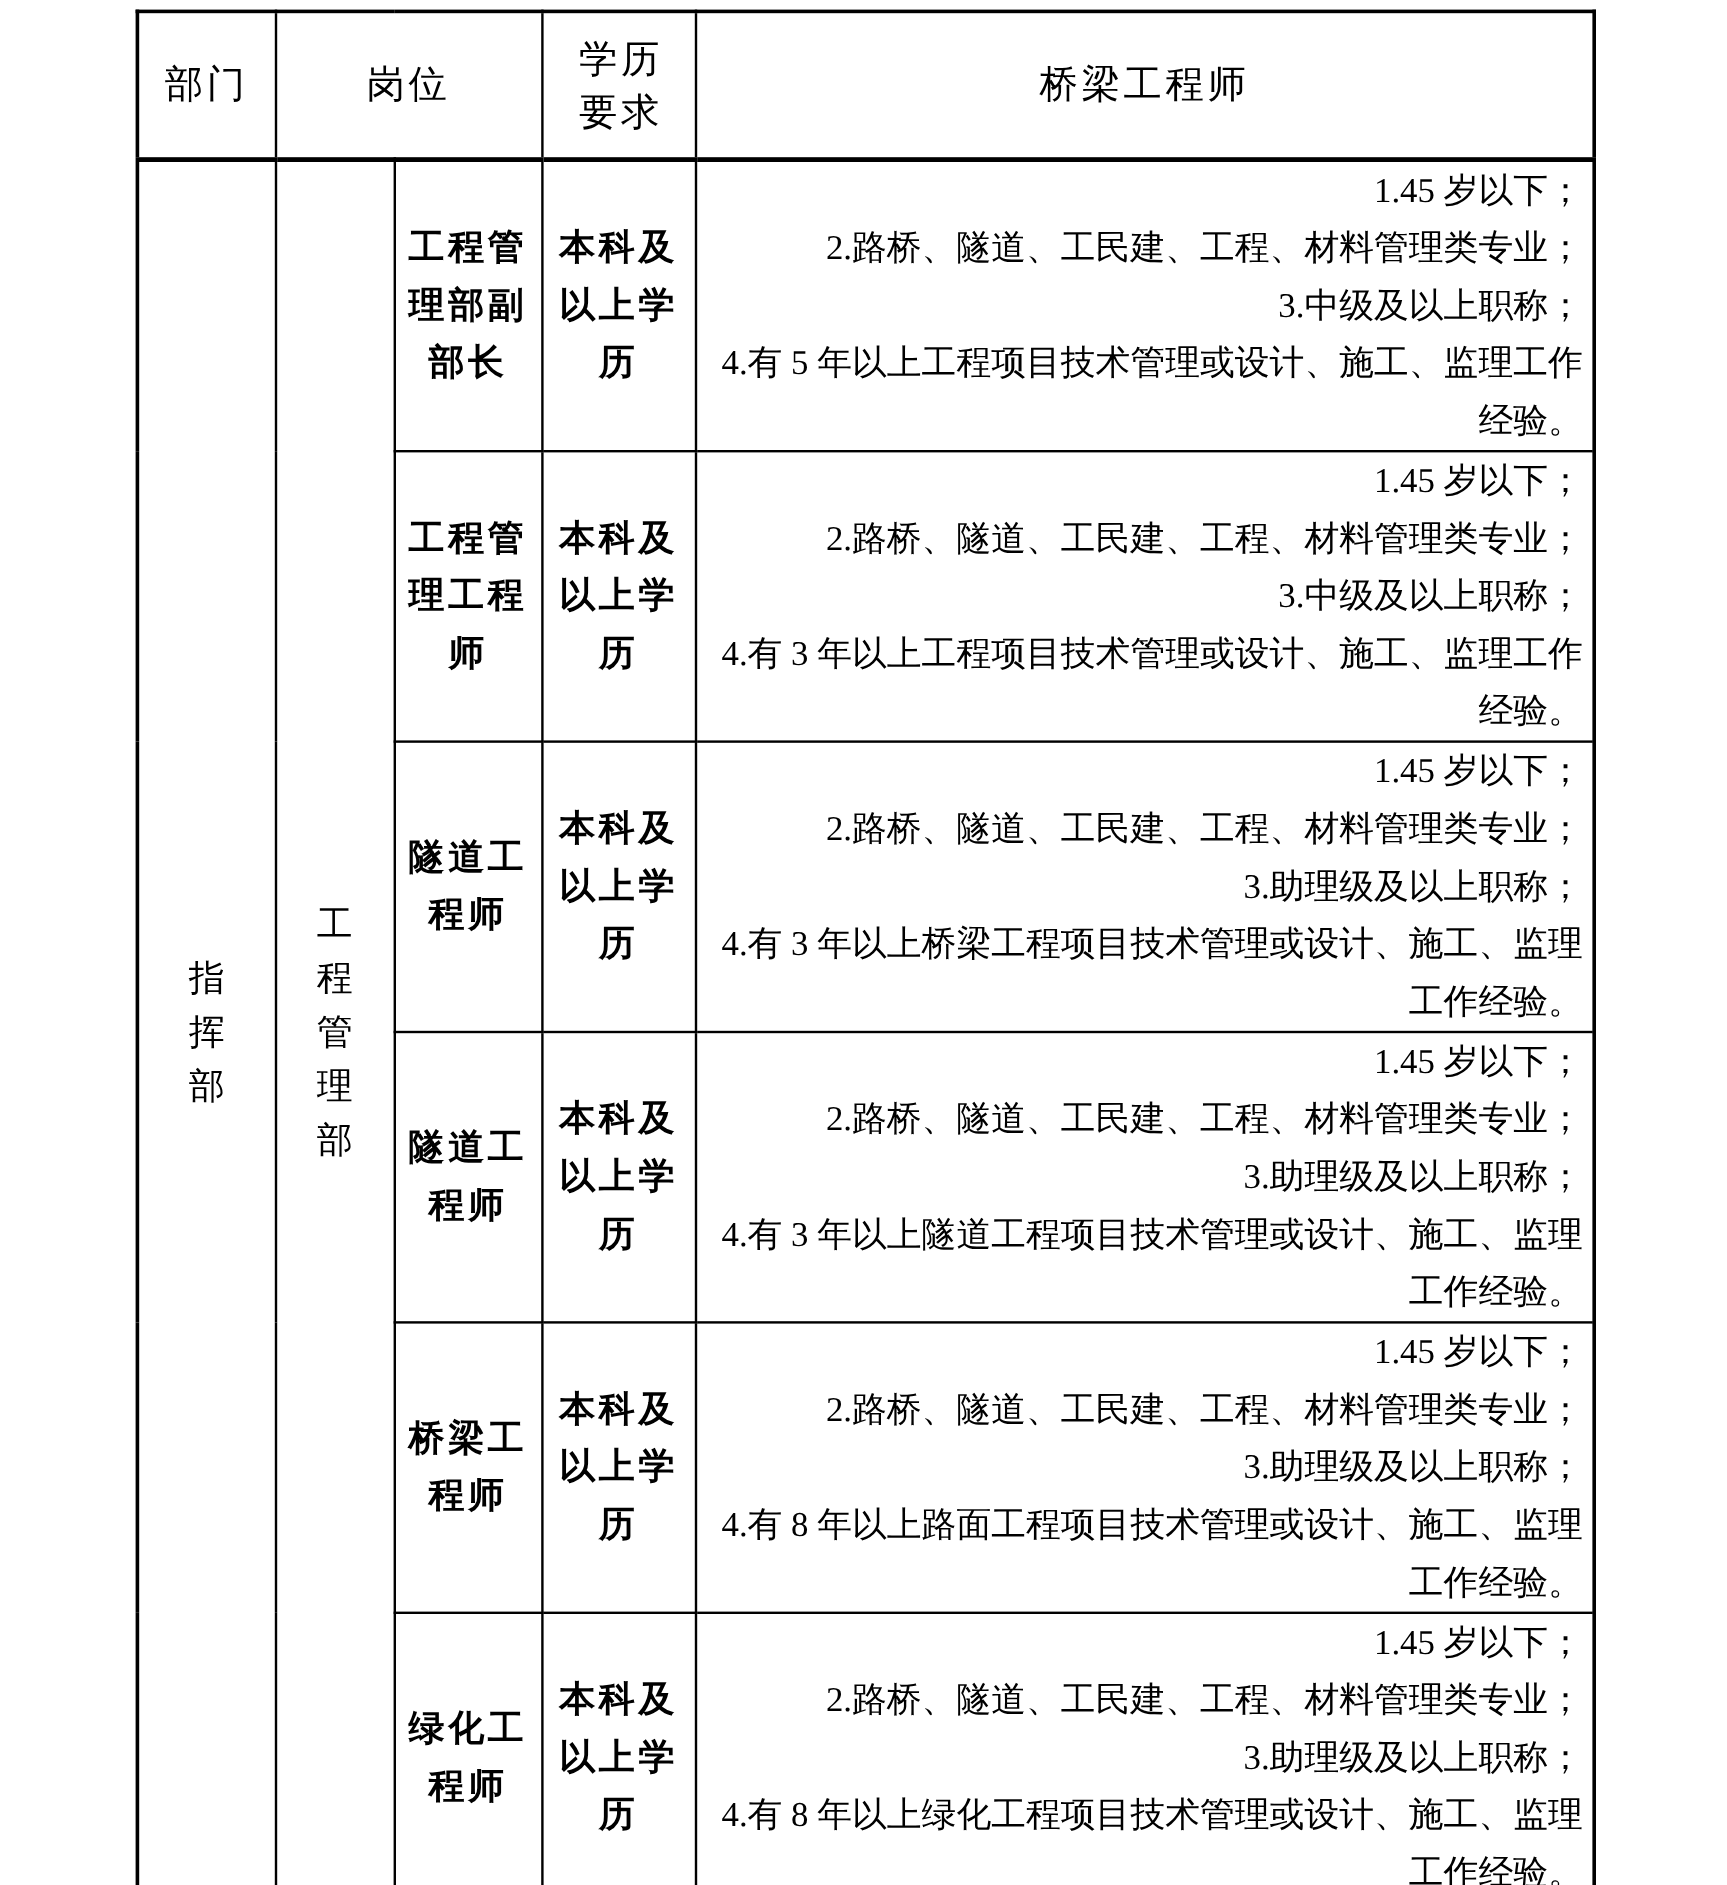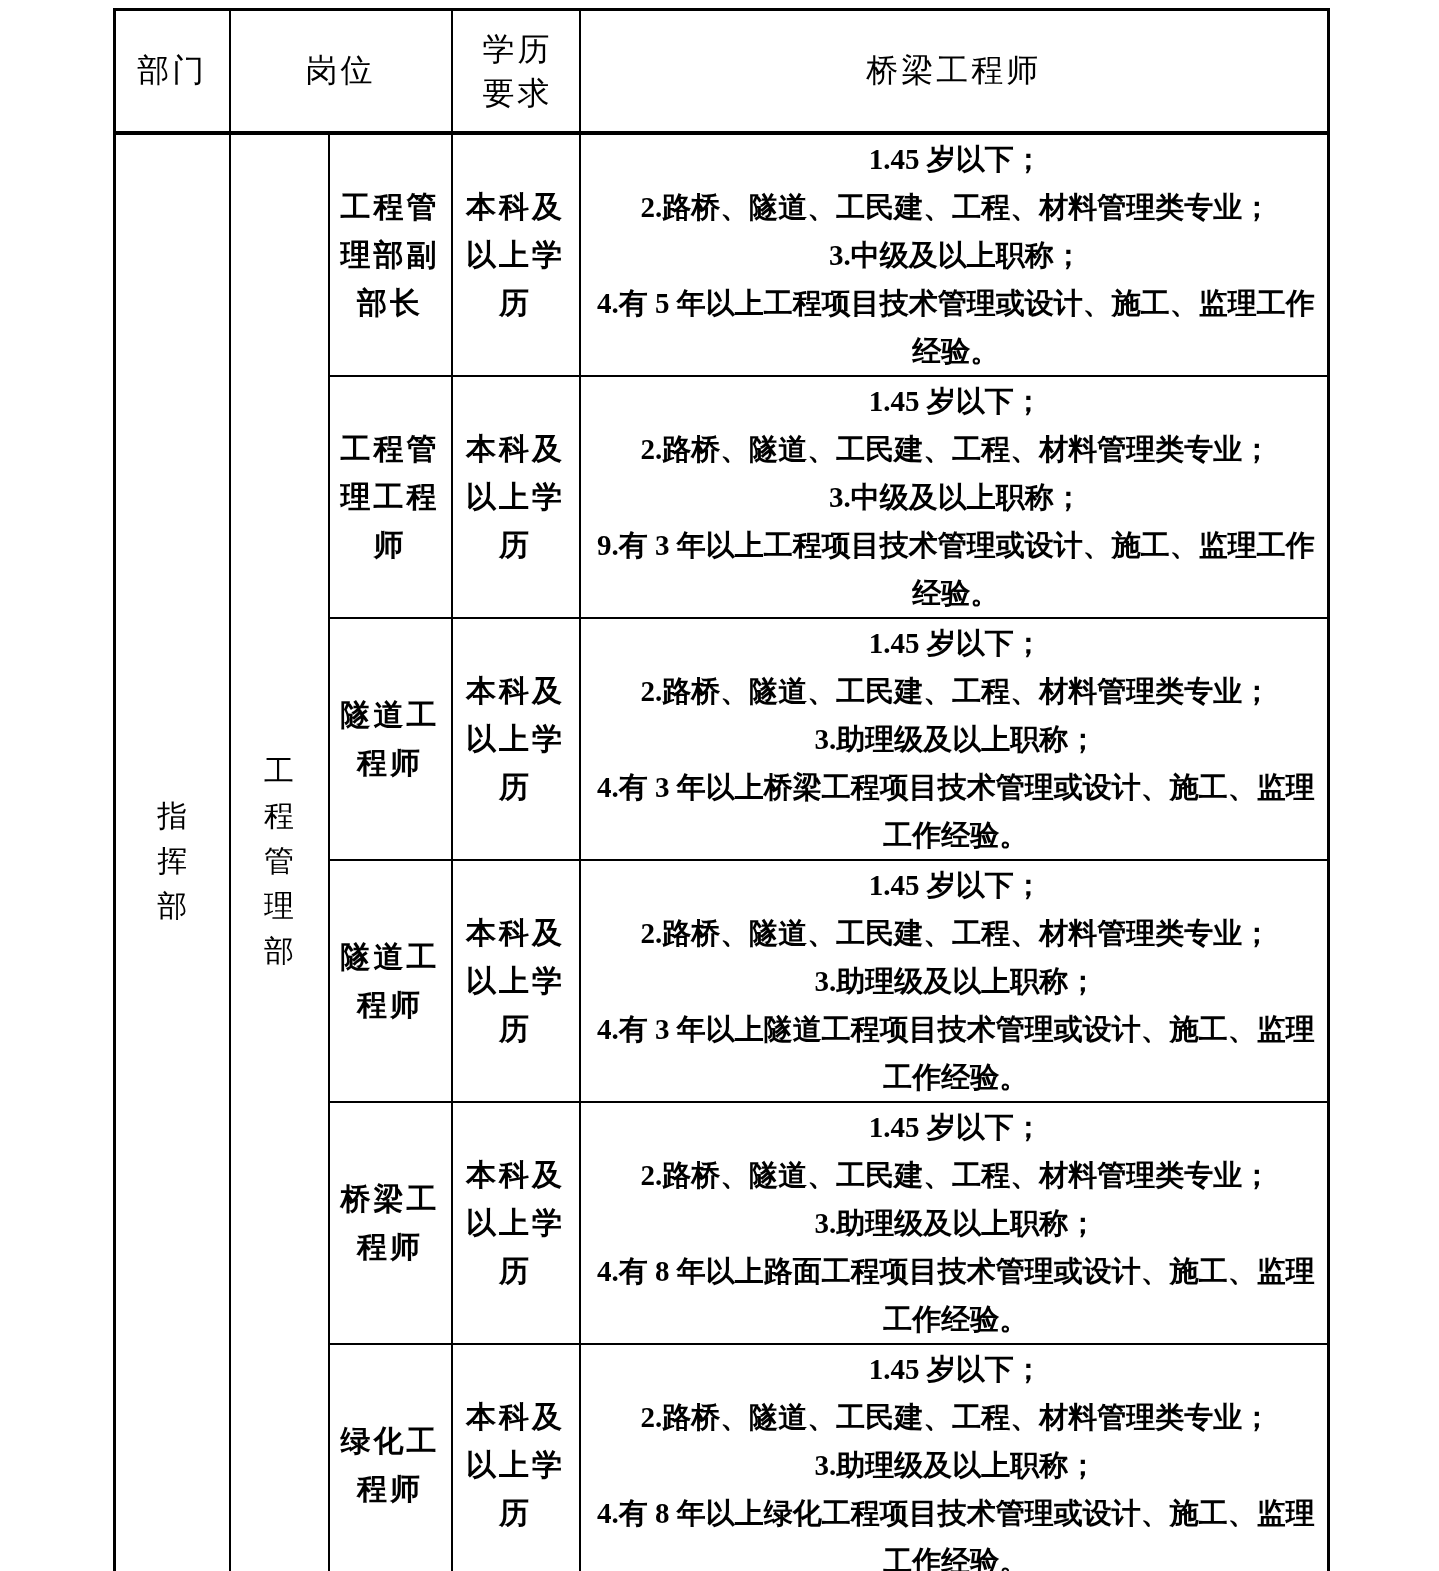--- a/index.html
+++ b/index.html
@@ -63,26 +63,25 @@
     width: 104px;
     margin: 0 auto;
     font-size: 30px;
     letter-spacing: 3px;
     line-height: 48px;
     text-align: center;
     word-break: break-all;
     font-weight: bold;
   }
   td.req {
-    text-align: center;
+    text-align: right;
     vertical-align: middle;
     padding: 0 8px 0 12px;
     font-size: 29px;
     line-height: 48px;
-    font-weight: bold;
   }
   td.req p { margin: 0; }
 </style>
 </head>
 <body>
 
 <div class="page">
   <table class="doc-table">
     <colgroup>
       <col class="c1">
@@ -132,21 +131,21 @@
         <td>
           <div class="wrap3">工程管理工程师</div>
         </td>
         <td>
           <div class="wrap3">本科及以上学历</div>
         </td>
         <td class="req">
           <p>1.45 岁以下；</p>
           <p>2.路桥、隧道、工民建、工程、材料管理类专业；</p>
           <p>3.中级及以上职称；</p>
-          <p>9.有 3 年以上工程项目技术管理或设计、施工、监理工作经验。</p>
+          <p>4.有 3 年以上工程项目技术管理或设计、施工、监理工作经验。</p>
         </td>
       </tr>
       <tr>
         <td>
           <div class="wrap3">隧道工程师</div>
         </td>
         <td>
           <div class="wrap3">本科及以上学历</div>
         </td>
         <td class="req">

